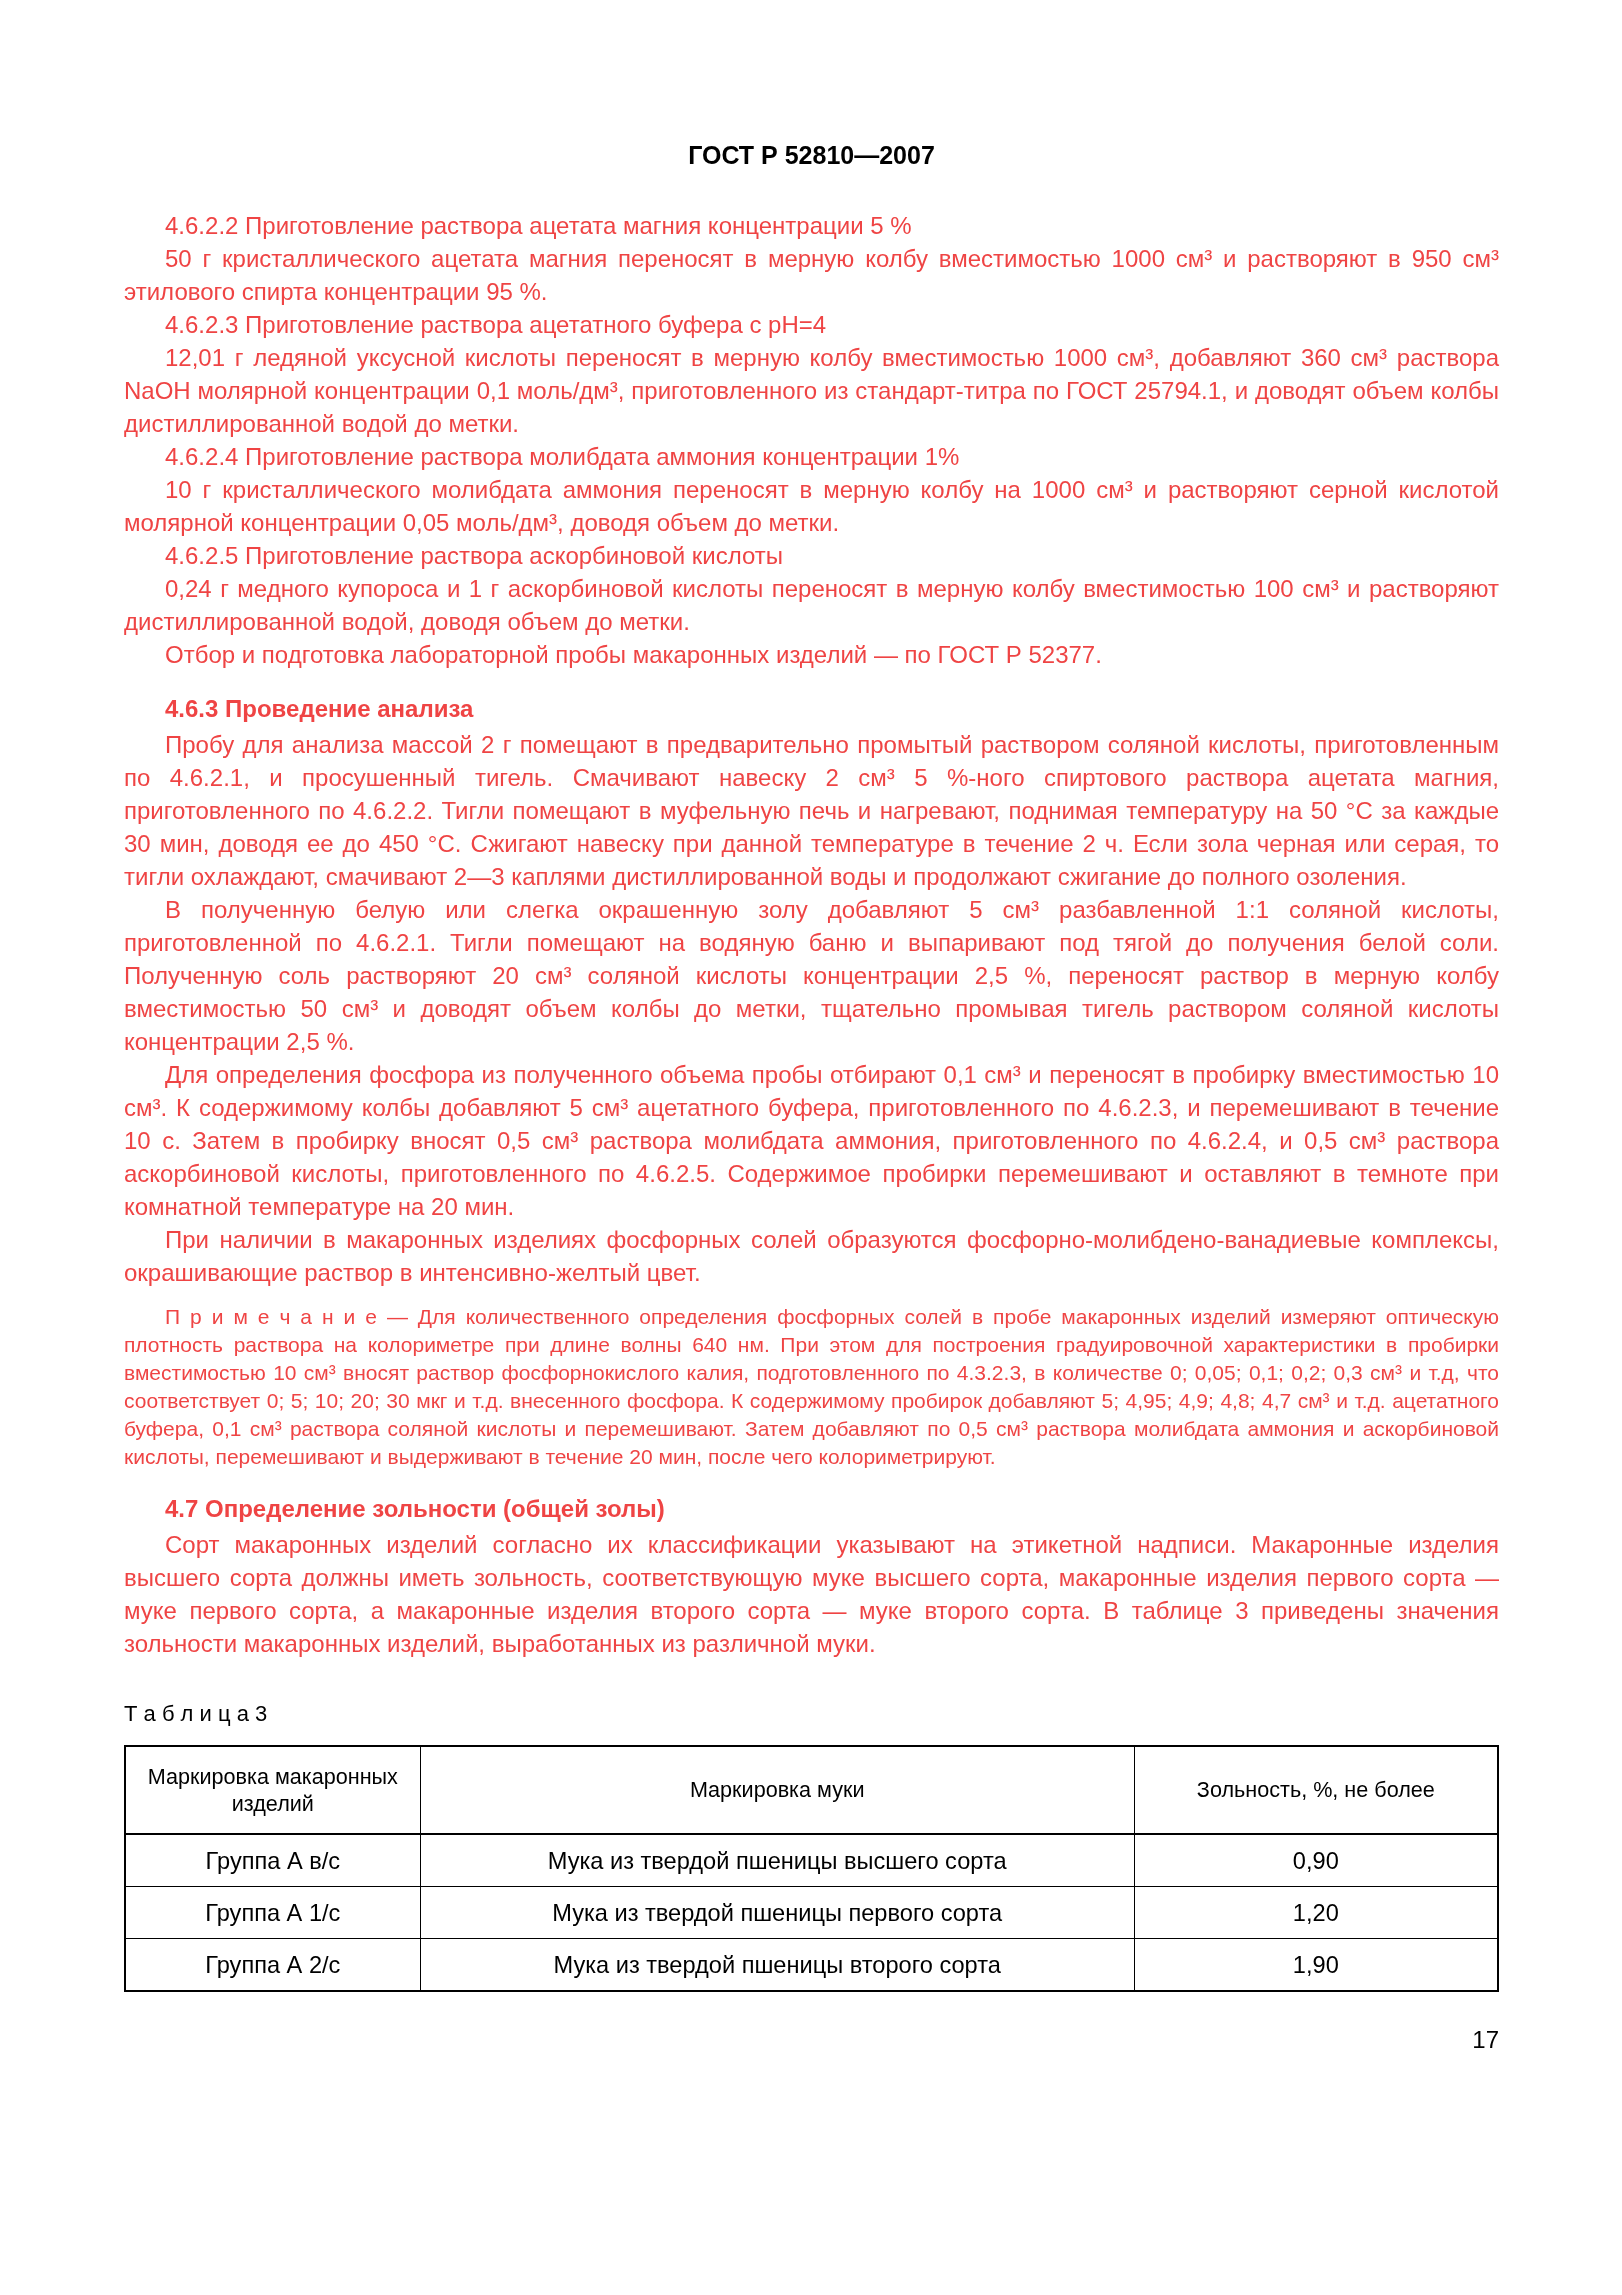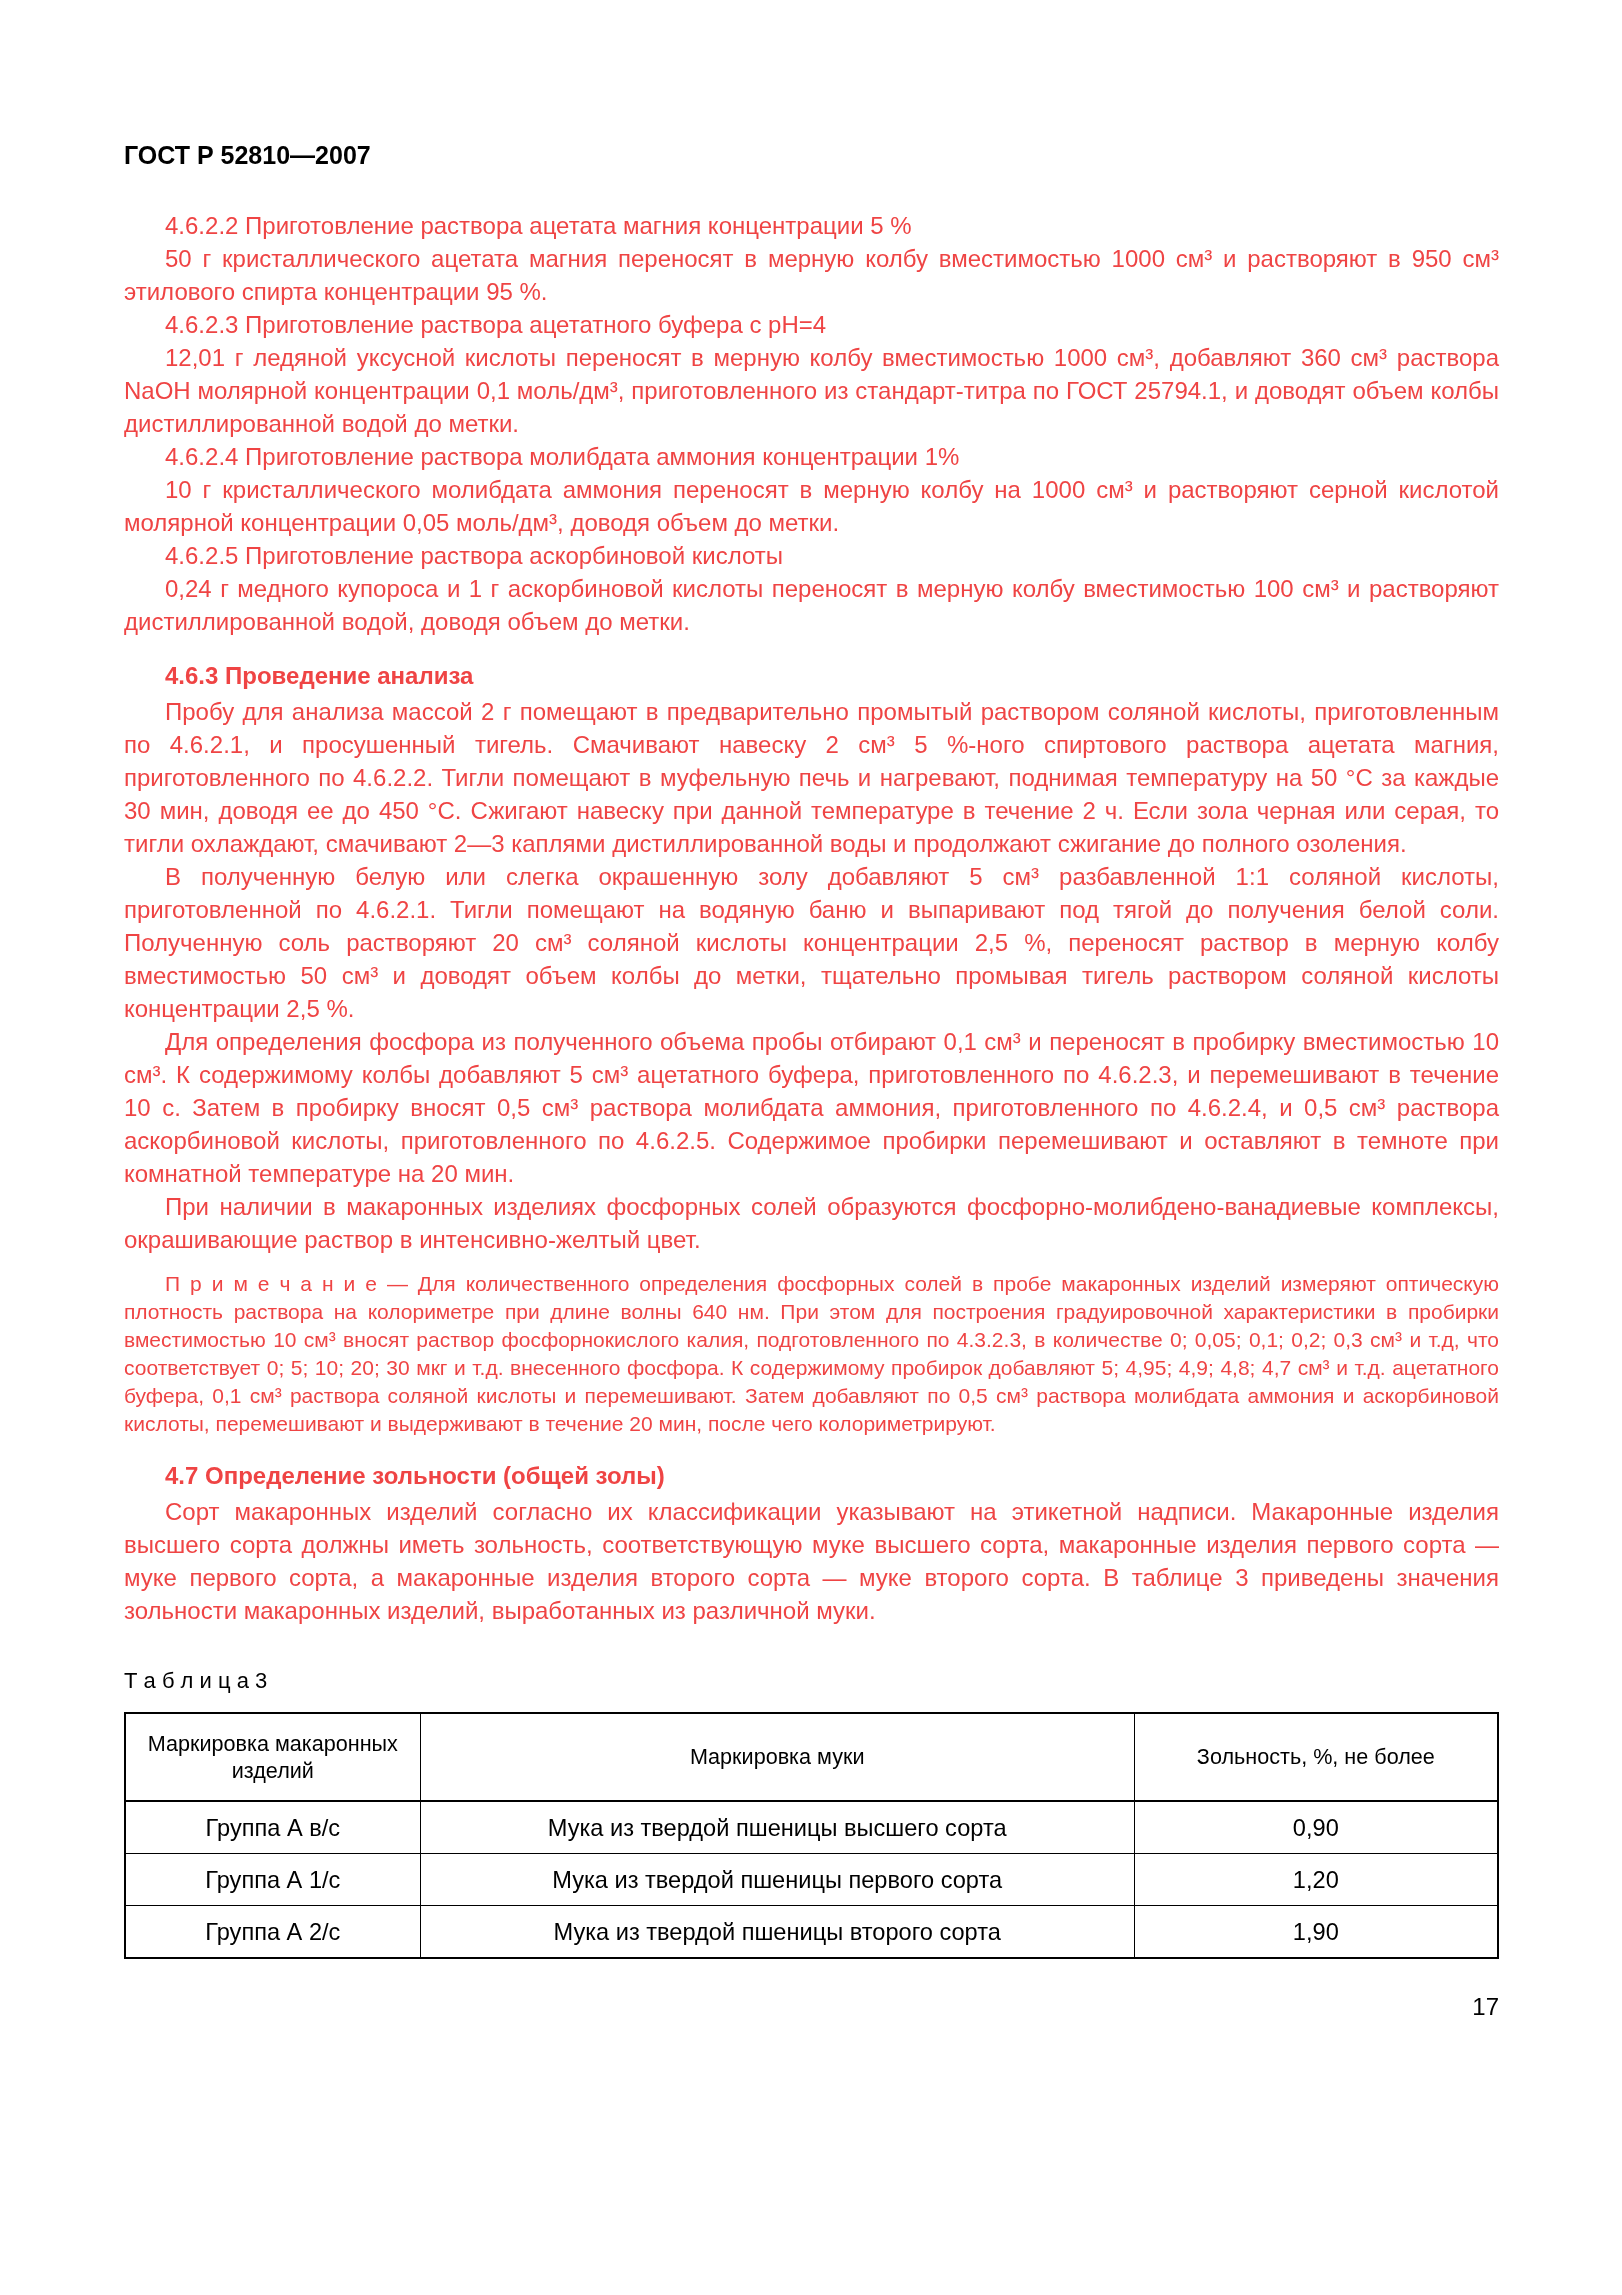--- a/index.html
+++ b/index.html
@@ -11,21 +11,21 @@
     color: #000000;
     font-family: "Liberation Sans", sans-serif;
     position: relative;
     margin: 0 auto;
     overflow: hidden;
   }
   .inner {
     padding: 141px 124px 0 124px;
   }
   .doc-header {
-    text-align: left;
+    text-align: center;
     font-weight: bold;
     font-size: 25px;
     margin-bottom: 39px;
   }
   p.para {
     font-size: 24px;
     line-height: 33px;
     text-align: justify;
     text-indent: 41px;
     color: #ef4444;
@@ -88,20 +88,21 @@
     <div class="doc-header">ГОСТ Р 52810—2007</div>
 
     <p class="para head">4.6.2.2 Приготовление раствора ацетата магния концентрации 5 %</p>
     <p class="para">50 г кристаллического ацетата магния переносят в мерную колбу вместимостью 1000 см³ и растворяют в 950 см³ этилового спирта концентрации 95 %.</p>
     <p class="para head">4.6.2.3 Приготовление раствора ацетатного буфера с рН=4</p>
     <p class="para">12,01 г ледяной уксусной кислоты переносят в мерную колбу вместимостью 1000 см³, добавляют 360 см³ раствора NaOH молярной концентрации 0,1 моль/дм³, приготовленного из стандарт-титра по ГОСТ 25794.1, и доводят объем колбы дистиллированной водой до метки.</p>
     <p class="para head">4.6.2.4 Приготовление раствора молибдата аммония концентрации 1%</p>
     <p class="para">10 г кристаллического молибдата аммония переносят в мерную колбу на 1000 см³ и растворяют серной кислотой молярной концентрации 0,05 моль/дм³, доводя объем до метки.</p>
     <p class="para head">4.6.2.5 Приготовление раствора аскорбиновой кислоты</p>
     <p class="para">0,24 г медного купороса и 1 г аскорбиновой кислоты переносят в мерную колбу вместимостью 100 см³ и растворяют дистиллированной водой, доводя объем до метки.</p>
+    <p class="para">Отбор и подготовка лабораторной пробы макаронных изделий — по ГОСТ Р 52377.</p>
     <p class="para bold-head">4.6.3 Проведение анализа</p>
     <p class="para">Пробу для анализа массой 2 г помещают в предварительно промытый раствором соляной кислоты, приготовленным по 4.6.2.1, и просушенный тигель. Смачивают навеску 2 см³ 5 %-ного спиртового раствора ацетата магния, приготовленного по 4.6.2.2. Тигли помещают в муфельную печь и нагревают, поднимая температуру на 50 °С за каждые 30 мин, доводя ее до 450 °С. Сжигают навеску при данной температуре в течение 2 ч. Если зола черная или серая, то тигли охлаждают, смачивают 2—3 каплями дистиллированной воды и продолжают сжигание до полного озоления.</p>
     <p class="para">В полученную белую или слегка окрашенную золу добавляют 5 см³ разбавленной 1:1 соляной кислоты, приготовленной по 4.6.2.1. Тигли помещают на водяную баню и выпаривают под тягой до получения белой соли. Полученную соль растворяют 20 см³ соляной кислоты концентрации 2,5 %, переносят раствор в мерную колбу вместимостью 50 см³ и доводят объем колбы до метки, тщательно промывая тигель раствором соляной кислоты концентрации 2,5 %.</p>
     <p class="para">Для определения фосфора из полученного объема пробы отбирают 0,1 см³ и переносят в пробирку вместимостью 10 см³. К содержимому колбы добавляют 5 см³ ацетатного буфера, приготовленного по 4.6.2.3, и перемешивают в течение 10 с. Затем в пробирку вносят 0,5 см³ раствора молибдата аммония, приготовленного по 4.6.2.4, и 0,5 см³ раствора аскорбиновой кислоты, приготовленного по 4.6.2.5. Содержимое пробирки перемешивают и оставляют в темноте при комнатной температуре на 20 мин.</p>
     <p class="para">При наличии в макаронных изделиях фосфорных солей образуются фосфорно-молибдено-ванадиевые комплексы, окрашивающие раствор в интенсивно-желтый цвет.</p>
     <p class="para note">П р и м е ч а н и е — Для количественного определения фосфорных солей в пробе макаронных изделий измеряют оптическую плотность раствора на колориметре при длине волны 640 нм. При этом для построения градуировочной характеристики в пробирки вместимостью 10 см³ вносят раствор фосфорнокислого калия, подготовленного по 4.3.2.3, в количестве 0; 0,05; 0,1; 0,2; 0,3 см³ и т.д, что соответствует 0; 5; 10; 20; 30 мкг и т.д. внесенного фосфора. К содержимому пробирок добавляют 5; 4,95; 4,9; 4,8; 4,7 см³ и т.д. ацетатного буфера, 0,1 см³ раствора соляной кислоты и перемешивают. Затем добавляют по 0,5 см³ раствора молибдата аммония и аскорбиновой кислоты, перемешивают и выдерживают в течение 20 мин, после чего колориметрируют.</p>
     <p class="para bold-head">4.7 Определение зольности (общей золы)</p>
     <p class="para">Сорт макаронных изделий согласно их классификации указывают на этикетной надписи. Макаронные изделия высшего сорта должны иметь зольность, соответствующую муке высшего сорта, макаронные изделия первого сорта — муке первого сорта, а макаронные изделия второго сорта — муке второго сорта. В таблице 3 приведены значения зольности макаронных изделий, выработанных из различной муки.</p>
 
     <div class="table-caption">Т а б л и ц а 3</div>

